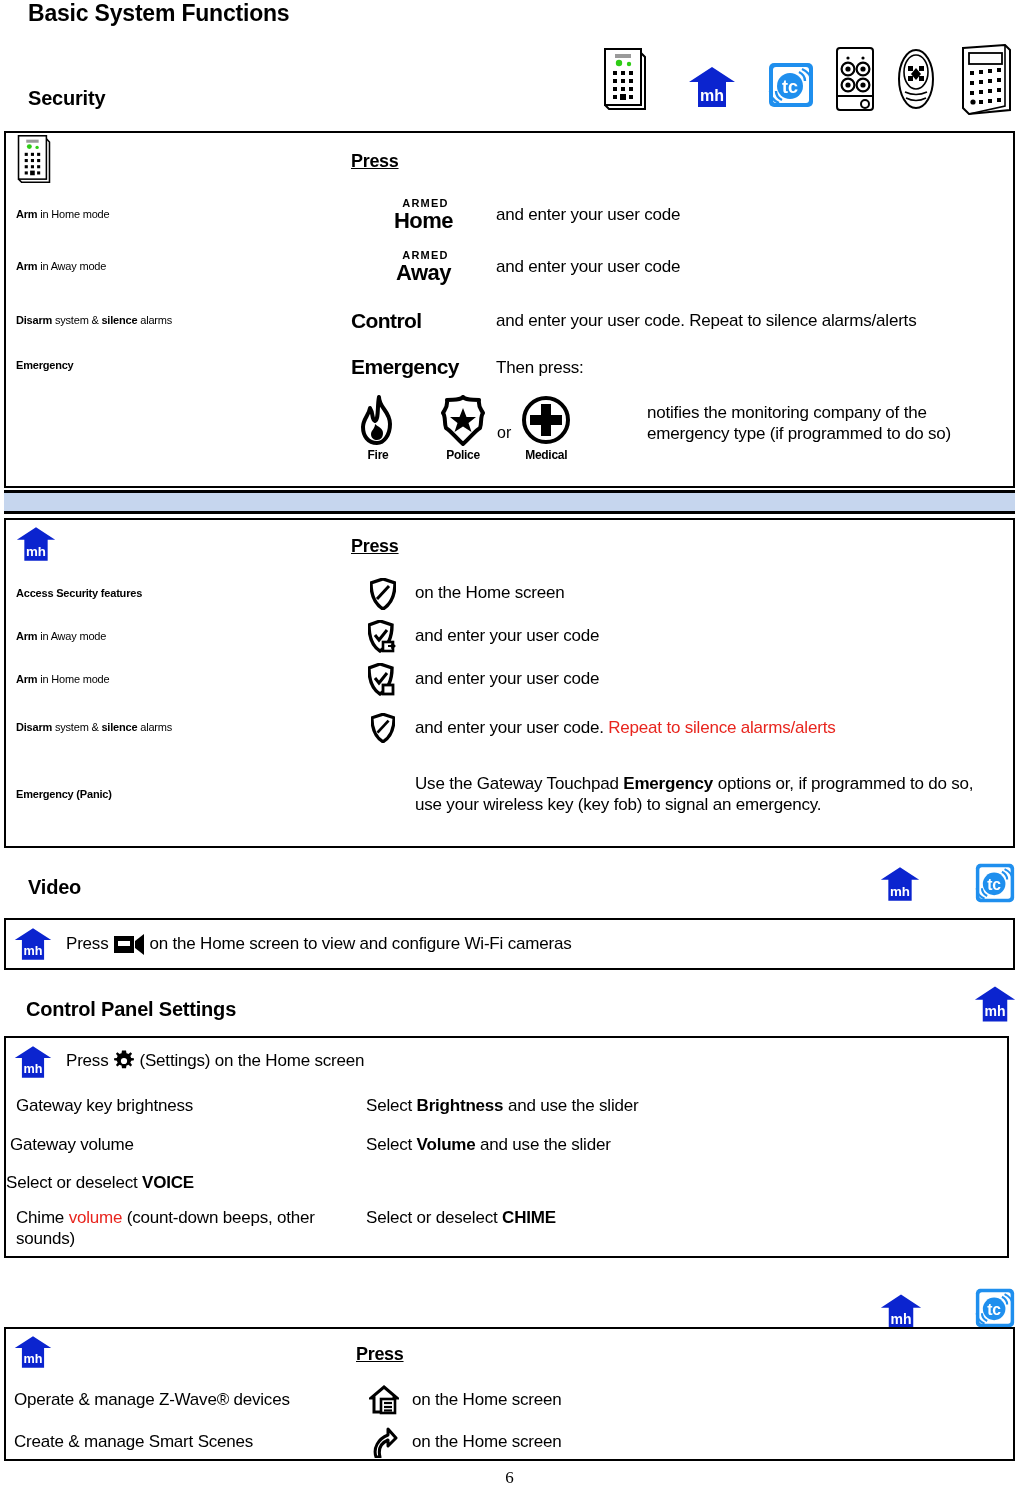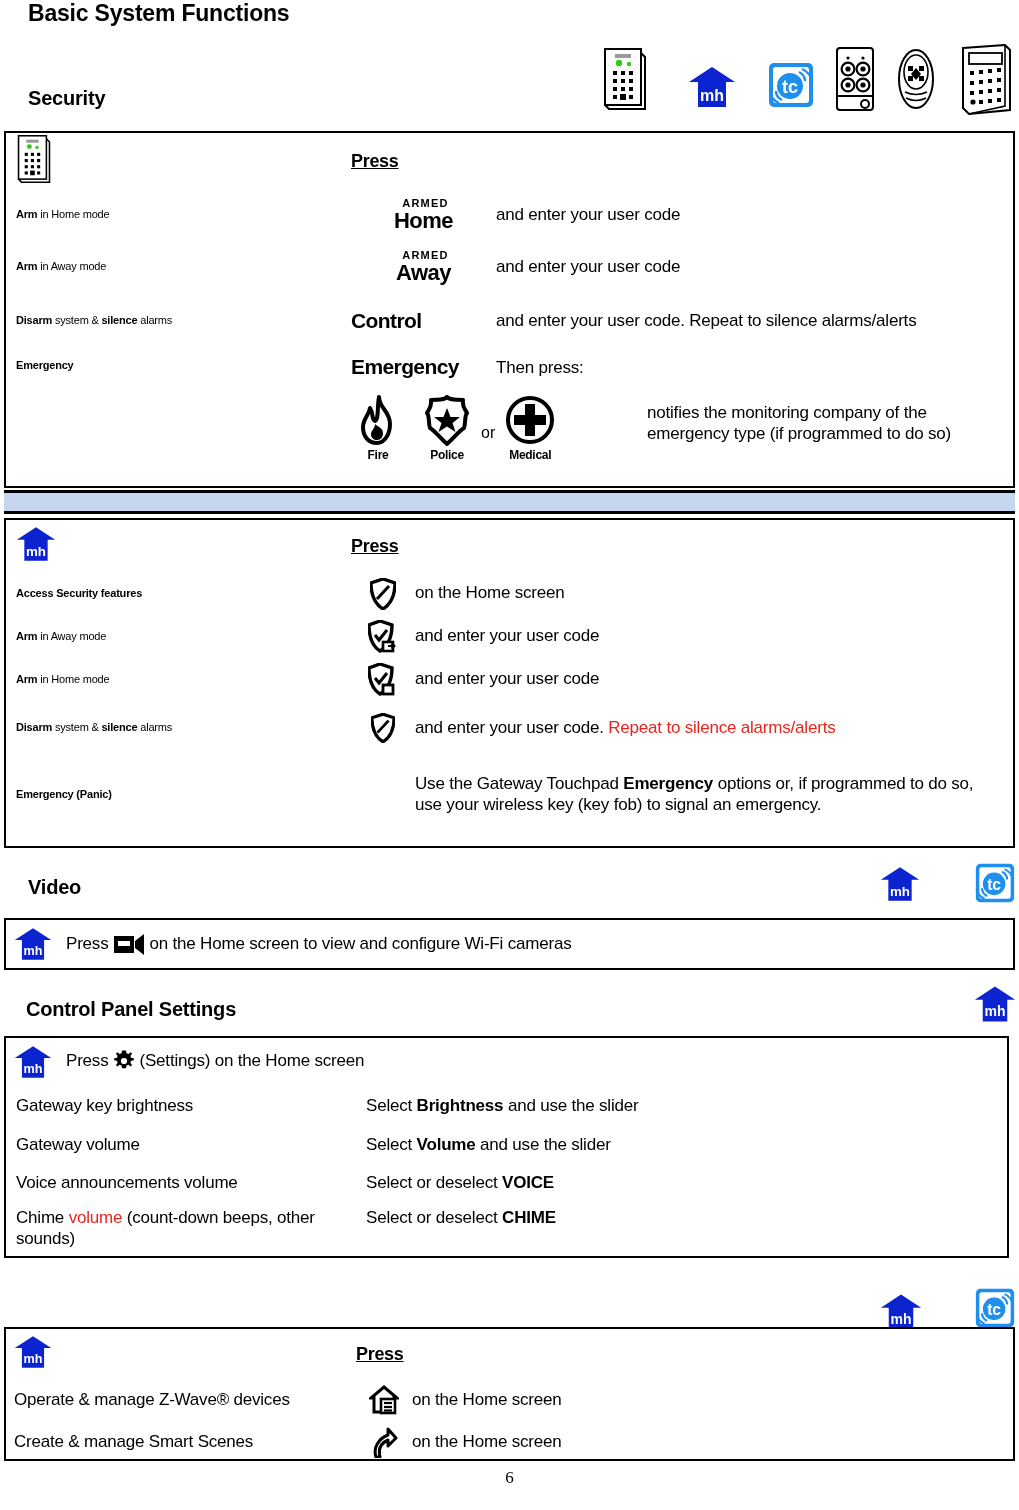--- a/index.html
+++ b/index.html
@@ -278,21 +278,21 @@
     <div class="row" style="height:92px;align-items:flex-start;">
       <div style="width:345px;"></div>
       <div class="emgicons" style="width:290px;padding-left:6px;padding-top:6px;">
         <div class="emgicon">
           <svg width="42" height="52" viewBox="0 0 42 52">
             <path d="M22 2 C22 13 33 16 33 29 C33 40 27 48 20 48 C11 48 6 41 6 32 C6 24 12 20 13 13 C17 19 14 24 18 26 C22 24 20 12 22 2 Z" fill="none" stroke="#000" stroke-width="4" stroke-linejoin="round"></path>
             <path d="M18 29 C18 34 14 35 14 39 C14 43 17 45 20 45 C24 45 26 42 26 38 C26 33 21 32 18 29 Z" fill="#000"></path>
           </svg>
           <span class="cap">Fire</span>
         </div>
-        <div class="emgicon" style="margin-left:24px;">
+        <div class="emgicon" style="margin-left:40px;">
           <svg width="48" height="52" viewBox="0 0 48 52">
             <path d="M24 2 C28 6 34 4 40 5 C39 12 42 14 44 18 C41 22 43 28 41 33 C36 36 32 42 24 49 C16 42 12 36 7 33 C5 28 7 22 4 18 C6 14 9 12 8 5 C14 4 20 6 24 2 Z" fill="none" stroke="#000" stroke-width="4" stroke-linejoin="round"></path>
             <polygon points="24,13 27.5,22 37,22 29.5,28 32.5,37 24,31.5 15.5,37 18.5,28 11,22 20.5,22" fill="#000"></polygon>
           </svg>
           <span class="cap">Police</span>
         </div>
         <span class="orword">or</span>
         <div class="emgicon">
           <svg width="50" height="52" viewBox="0 0 50 52">
             <circle cx="25" cy="25" r="22" fill="none" stroke="#000" stroke-width="4"></circle>
@@ -447,28 +447,27 @@
     </div>
 
     <div class="row" style="height:40px;">
       <div class="c-label txt" style="width:360px;padding-left:10px;">Gateway key brightness</div>
       <div class="c-text txt" style="flex:1;">
         <span>Select </span><span class="bold">Brightness</span><span> and use the slider</span>
       </div>
     </div>
 
     <div class="row" style="height:38px;">
-      <div class="c-label txt" style="width:360px;padding-left:10px;">Gateway volume</div>
+      <div class="c-label txt" style="width:360px;padding-left:4px;">Gateway volume</div>
       <div class="c-text txt" style="flex:1;">
         <span>Select </span><span class="bold">Volume</span><span> and use the slider</span>
       </div>
     </div>
 
     <div class="row" style="height:38px;">
-      <div class="c-label txt" style="width:360px;padding-left:10px;">Voice announcements volume</div>
       <div class="c-text txt" style="flex:1;">
         <span>Select or deselect </span><span class="bold">VOICE</span>
       </div>
     </div>
 
     <div class="row" style="height:52px;align-items:flex-start;">
       <div class="c-label txt" style="width:360px;padding-left:10px;padding-top:6px;padding-right:14px;">
         <span>Chime </span><span class="red">volume</span><span> (count-down beeps, other sounds)</span>
       </div>
       <div class="c-text txt" style="flex:1;padding-top:6px;">

